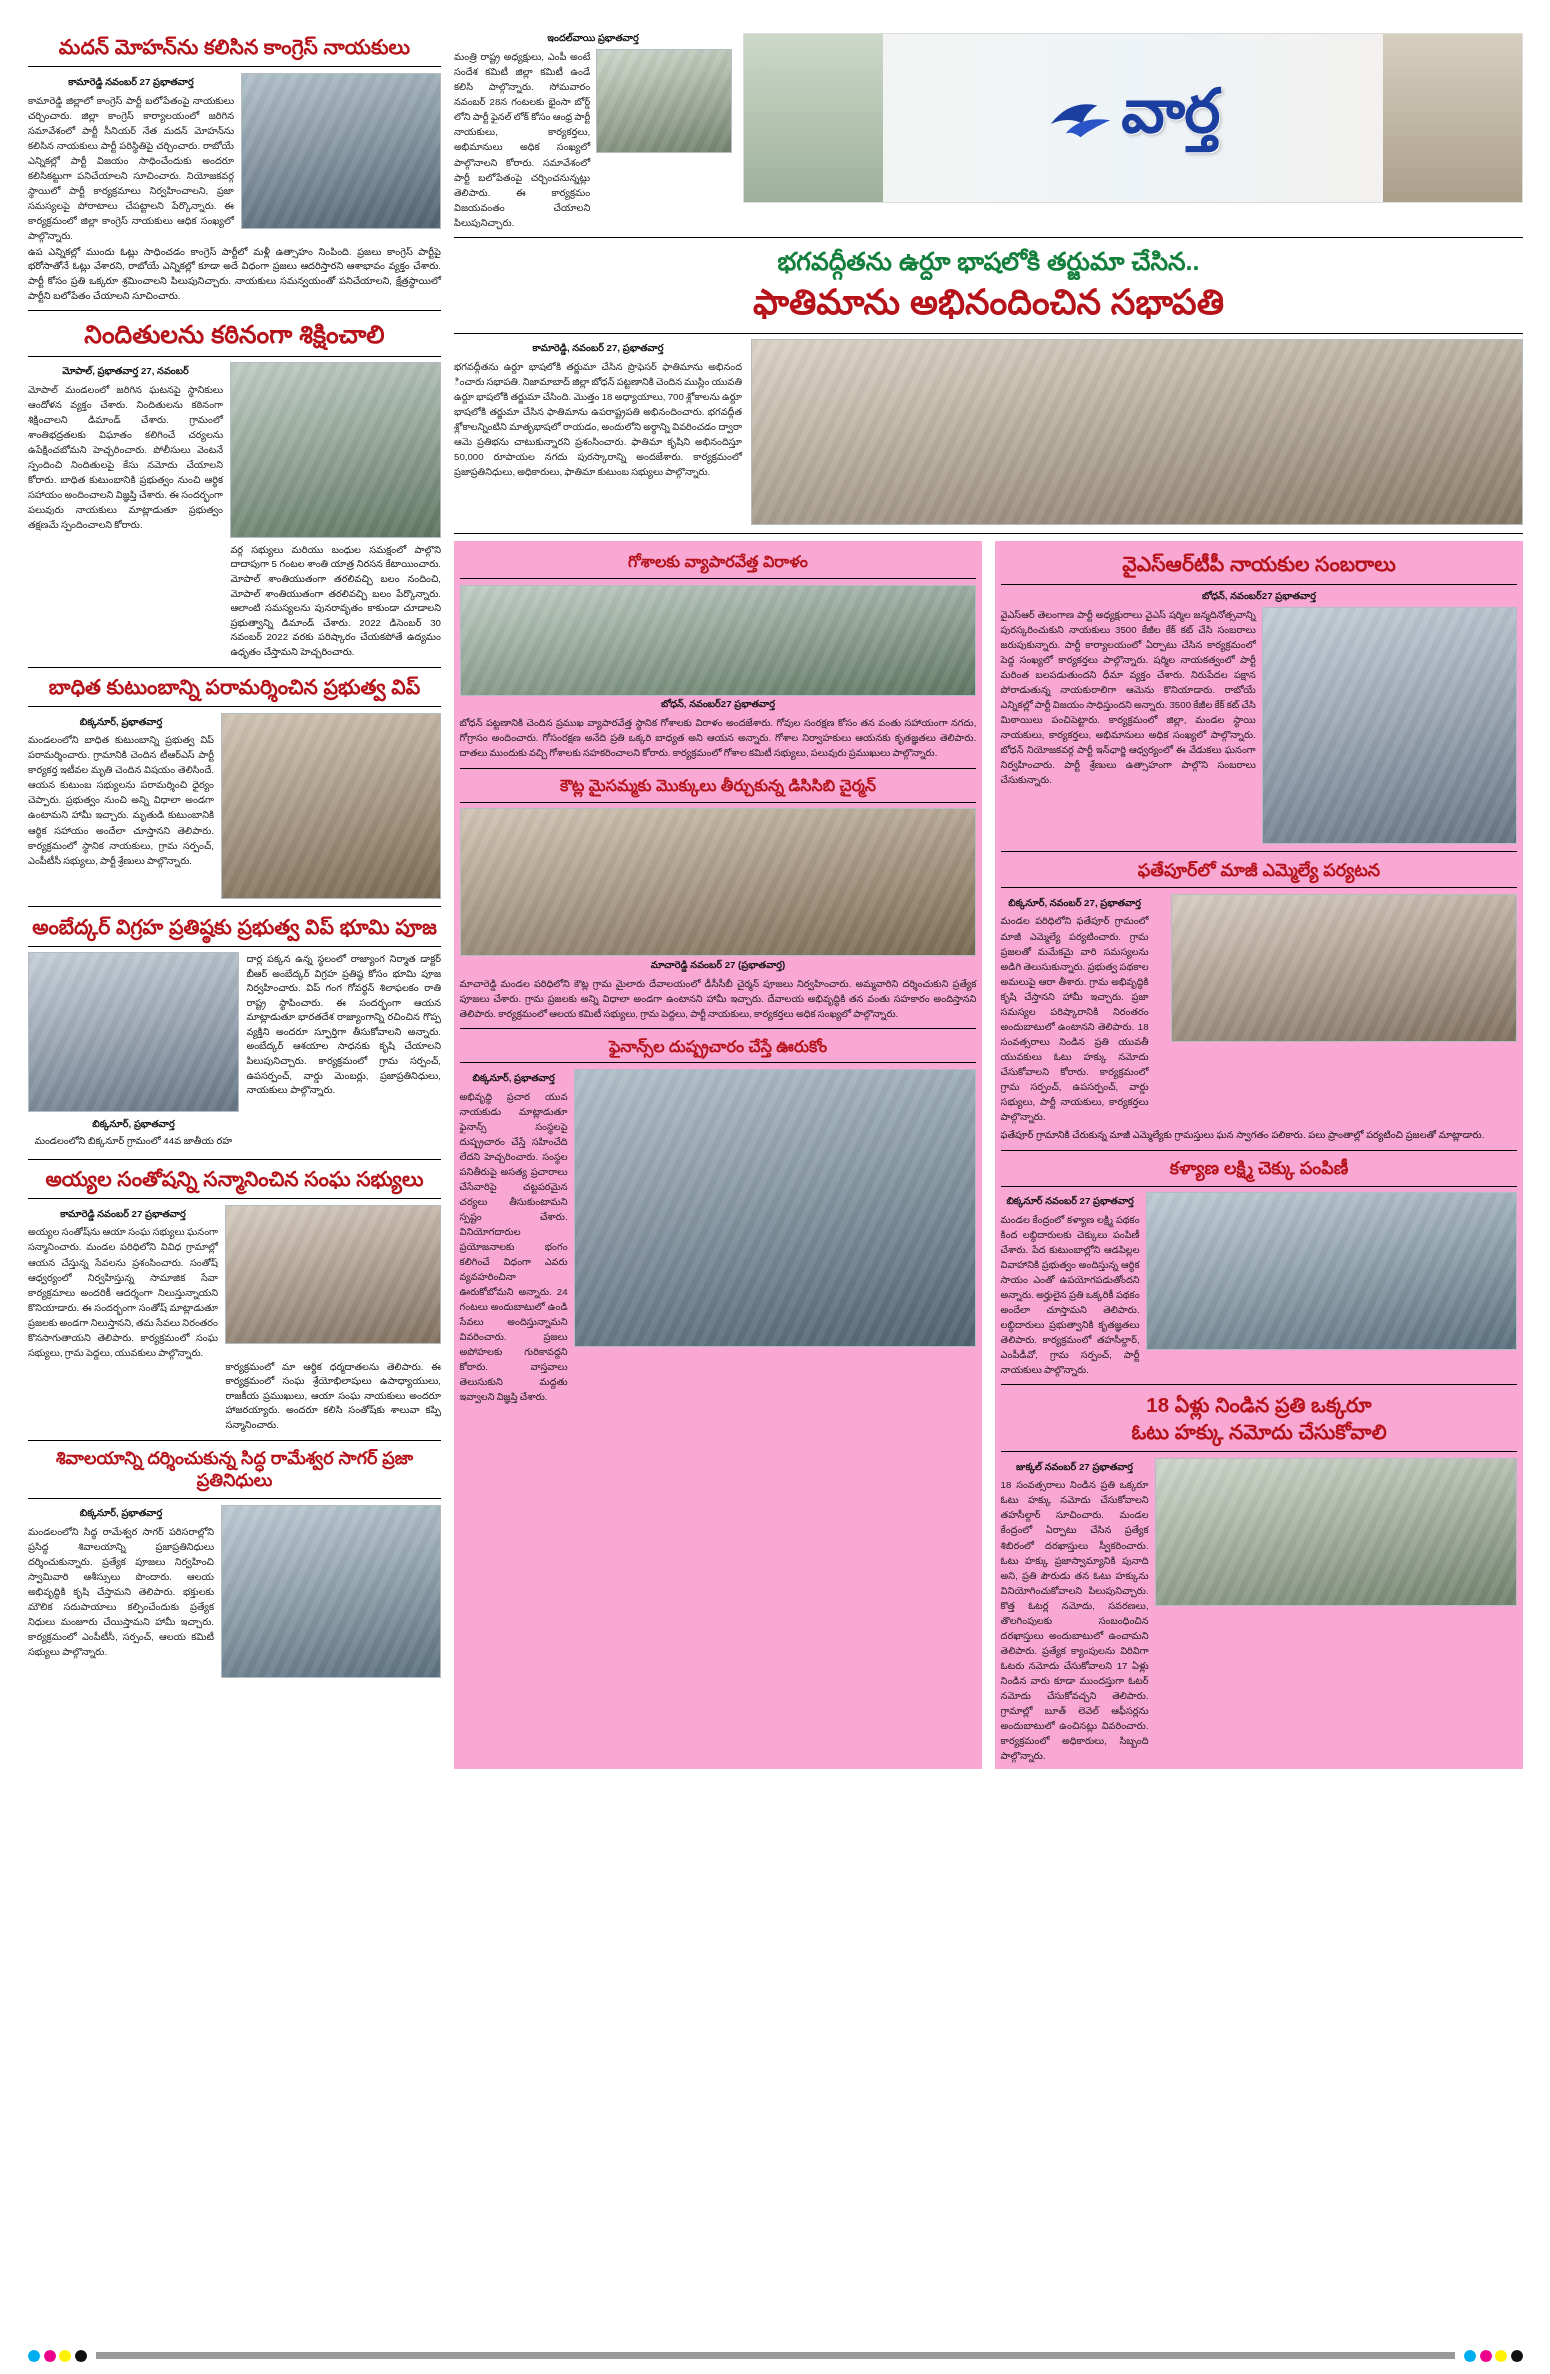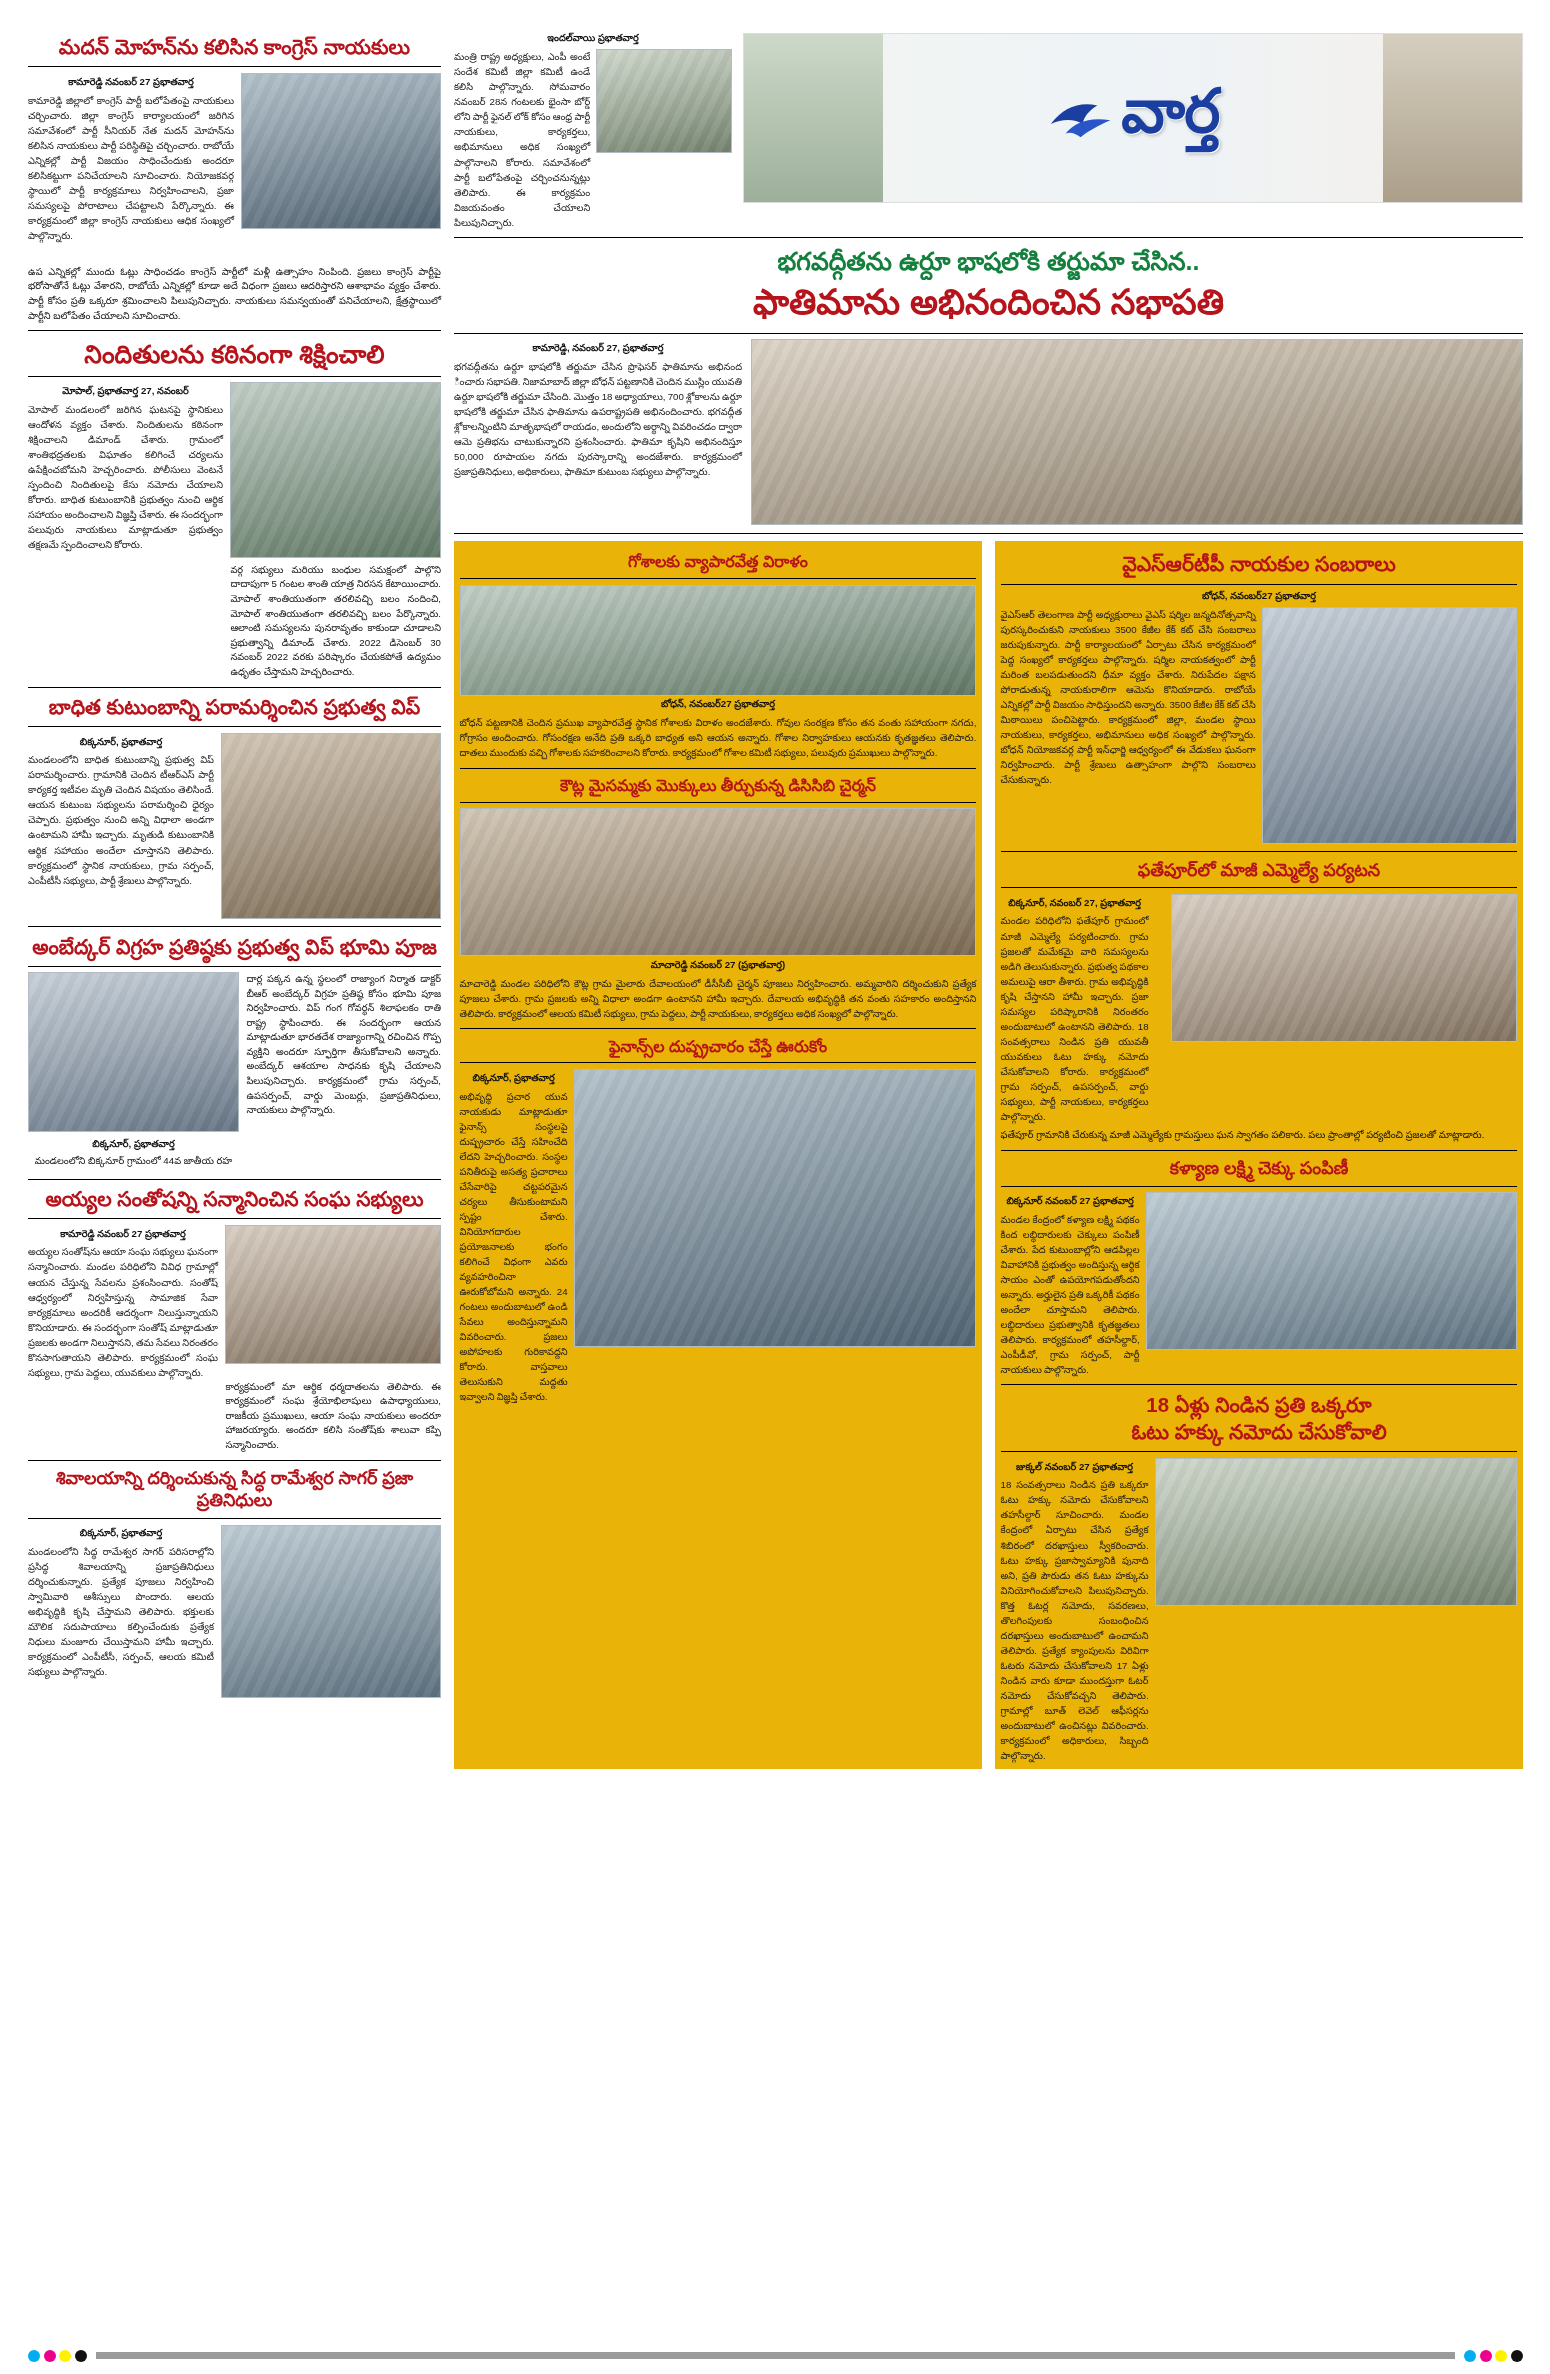--- a/index.html
+++ b/index.html
@@ -76,21 +76,21 @@
   
   .feature-h1 { color:#15803d; font-size:25px; font-weight:bold; text-align:center; line-height:1.3; }
   .feature-h2 { color:#b6131a; font-size:35px; font-weight:bold; text-align:center; line-height:1.25; margin-top:1.9px;}
   .band-pad { padding:5.6px; }
 
   .bottombar { position:absolute; left:28px; right:28px; bottom:9.3px; height:20.4px; display:flex; align-items:center; justify-content:space-between;}
   .dots { display:flex; gap:3.7px; align-items:center;}
   .dot { width:12px; height:12px; border-radius:50%; }
   .barline { flex:1; height:6.5px; background:#9a9a9a; margin:0 9.3px; }
   .imgcap { font-size:9.7px; line-height:1.5; text-align:justify;}
-  .yellowbg { background:#eab308; }
+  .yellowbg { background:#f9a8d4; }
 </style>
 </head>
 <body>
 
 <div class="page">
 
 
   <div class="grid">
 
     <div class="col">
@@ -98,21 +98,21 @@
       <div>
         <div class="headline h-md">మదన్ మోహన్‌ను కలిసిన కాంగ్రెస్ నాయకులు</div>
         <div class="rule"></div>
         <div style="display:grid; grid-template-columns:206px 1fr; gap:7.4px;">
           <div>
             <div class="byline byline-left">కామారెడ్డి నవంబర్ 27 ప్రభాతవార్త</div>
             <div class="body">కామారెడ్డి జిల్లాలో కాంగ్రెస్ పార్టీ బలోపేతంపై నాయకులు చర్చించారు. జిల్లా కాంగ్రెస్ కార్యాలయంలో జరిగిన సమావేశంలో పార్టీ సీనియర్ నేత మదన్ మోహన్‌ను కలిసిన నాయకులు పార్టీ పరిస్థితిపై చర్చించారు. రాబోయే ఎన్నికల్లో పార్టీ విజయం సాధించేందుకు అందరూ కలిసికట్టుగా పనిచేయాలని సూచించారు. నియోజకవర్గ స్థాయిలో పార్టీ కార్యక్రమాలు నిర్వహించాలని, ప్రజా సమస్యలపై పోరాటాలు చేపట్టాలని పేర్కొన్నారు. ఈ కార్యక్రమంలో జిల్లా కాంగ్రెస్ నాయకులు ఆధిక సంఖ్యలో పాల్గొన్నారు.</div>
           </div>
           <div class="photo ph-a" style="height:156px;"></div>
         </div>
-        <div class="imgcap" style="margin-top:22px;">ఉప ఎన్నికల్లో ముందు ఓట్లు సాధించడం కాంగ్రెస్ పార్టీలో మళ్లీ ఉత్సాహం నింపింది. ప్రజలు కాంగ్రెస్ పార్టీపై భరోసాతోనే ఓట్లు వేశారని, రాబోయే ఎన్నికల్లో కూడా అదే విధంగా ప్రజలు ఆదరిస్తారని ఆశాభావం వ్యక్తం చేశారు. పార్టీ కోసం ప్రతి ఒక్కరూ శ్రమించాలని పిలుపునిచ్చారు. నాయకులు సమన్వయంతో పనిచేయాలని, క్షేత్రస్థాయిలో పార్టీని బలోపేతం చేయాలని సూచించారు.</div>
+        <div class="imgcap" style="margin-top:2px;">ఉప ఎన్నికల్లో ముందు ఓట్లు సాధించడం కాంగ్రెస్ పార్టీలో మళ్లీ ఉత్సాహం నింపింది. ప్రజలు కాంగ్రెస్ పార్టీపై భరోసాతోనే ఓట్లు వేశారని, రాబోయే ఎన్నికల్లో కూడా అదే విధంగా ప్రజలు ఆదరిస్తారని ఆశాభావం వ్యక్తం చేశారు. పార్టీ కోసం ప్రతి ఒక్కరూ శ్రమించాలని పిలుపునిచ్చారు. నాయకులు సమన్వయంతో పనిచేయాలని, క్షేత్రస్థాయిలో పార్టీని బలోపేతం చేయాలని సూచించారు.</div>
       </div>
 
       <div class="rule-dbl"></div>
 
       <div>
         <div class="headline h-lg">నిందితులను కఠినంగా శిక్షించాలి</div>
         <div class="rule"></div>
         <div style="display:grid; grid-template-columns:195px 1fr; gap:7.4px;">
           <div>
             <div class="byline byline-left">మోపాల్, ప్రభాతవార్త 27, నవంబర్</div>

